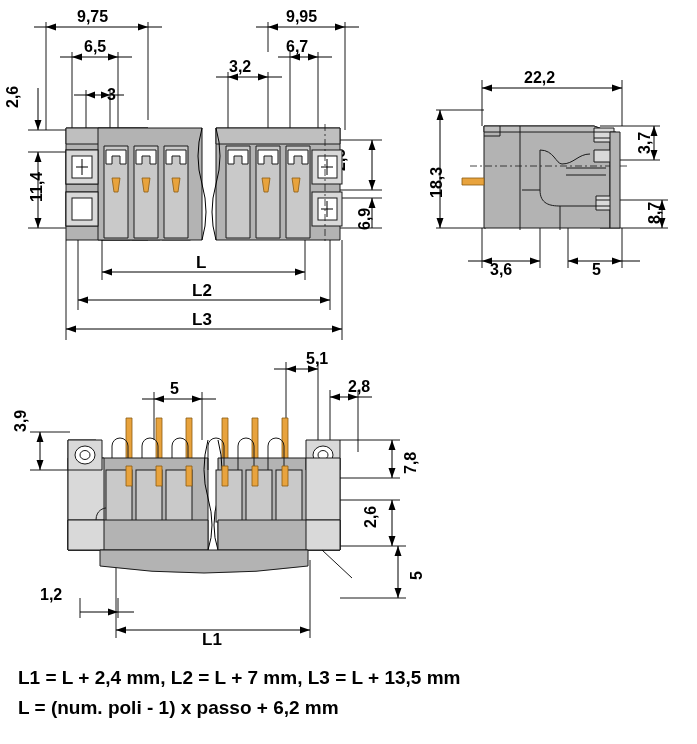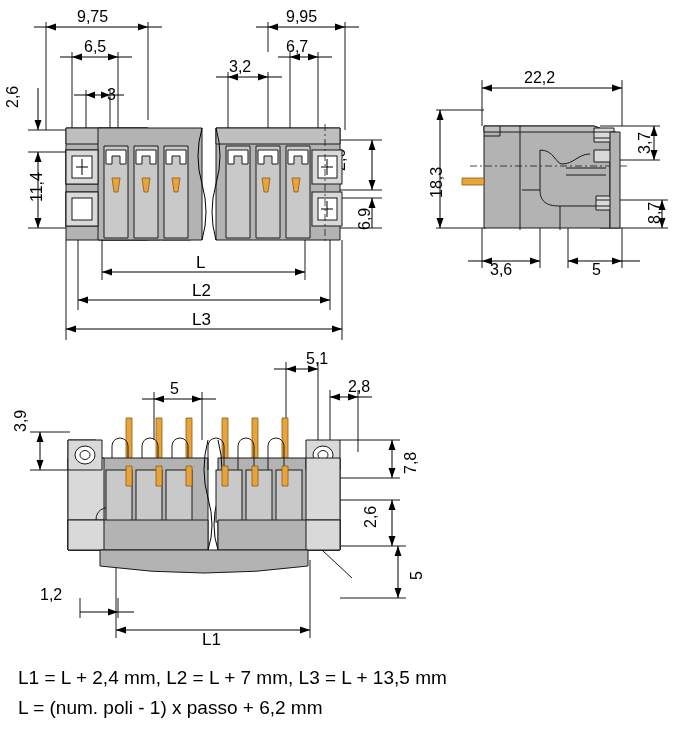--- a/index.html
+++ b/index.html
@@ -1,21 +1,21 @@
 <!DOCTYPE html>
 <html><head>
 <meta charset="utf-8">
 <style>
   html,body{margin:0;padding:0;}
   body{
     width:697px;height:744px;background:#ffffff;
     font-family:"Liberation Sans", sans-serif;
     color:#000;overflow:hidden;position:relative;
   }
-  .stage{position:absolute;left:0;top:0;width:697px;height:744px;}
+  .stage{position:absolute;left:0;top:0;width:697px;height:744px;font-weight:bold;}
   svg{display:block;}
   .dimtext{font-family:"Liberation Sans", sans-serif;font-size:16px;fill:#000;}
   .formula{font-family:"Liberation Sans", sans-serif;font-size:19px;fill:#000;}
   .lbl{font-family:"Liberation Sans", sans-serif;font-size:17px;fill:#000;}
   .thin{stroke:#000;stroke-width:1;fill:none;}
   .ext{stroke:#000;stroke-width:0.9;fill:none;}
   .body-gray{fill:#b3b3b3;stroke:#1a1a1a;stroke-width:1;}
   .body-gray2{fill:#bfbfbf;stroke:#1a1a1a;stroke-width:1;}
   .body-light{fill:#d9d9d9;stroke:#1a1a1a;stroke-width:1;}
   .pin{fill:#e8a33d;stroke:#8a5a12;stroke-width:0.8;}

